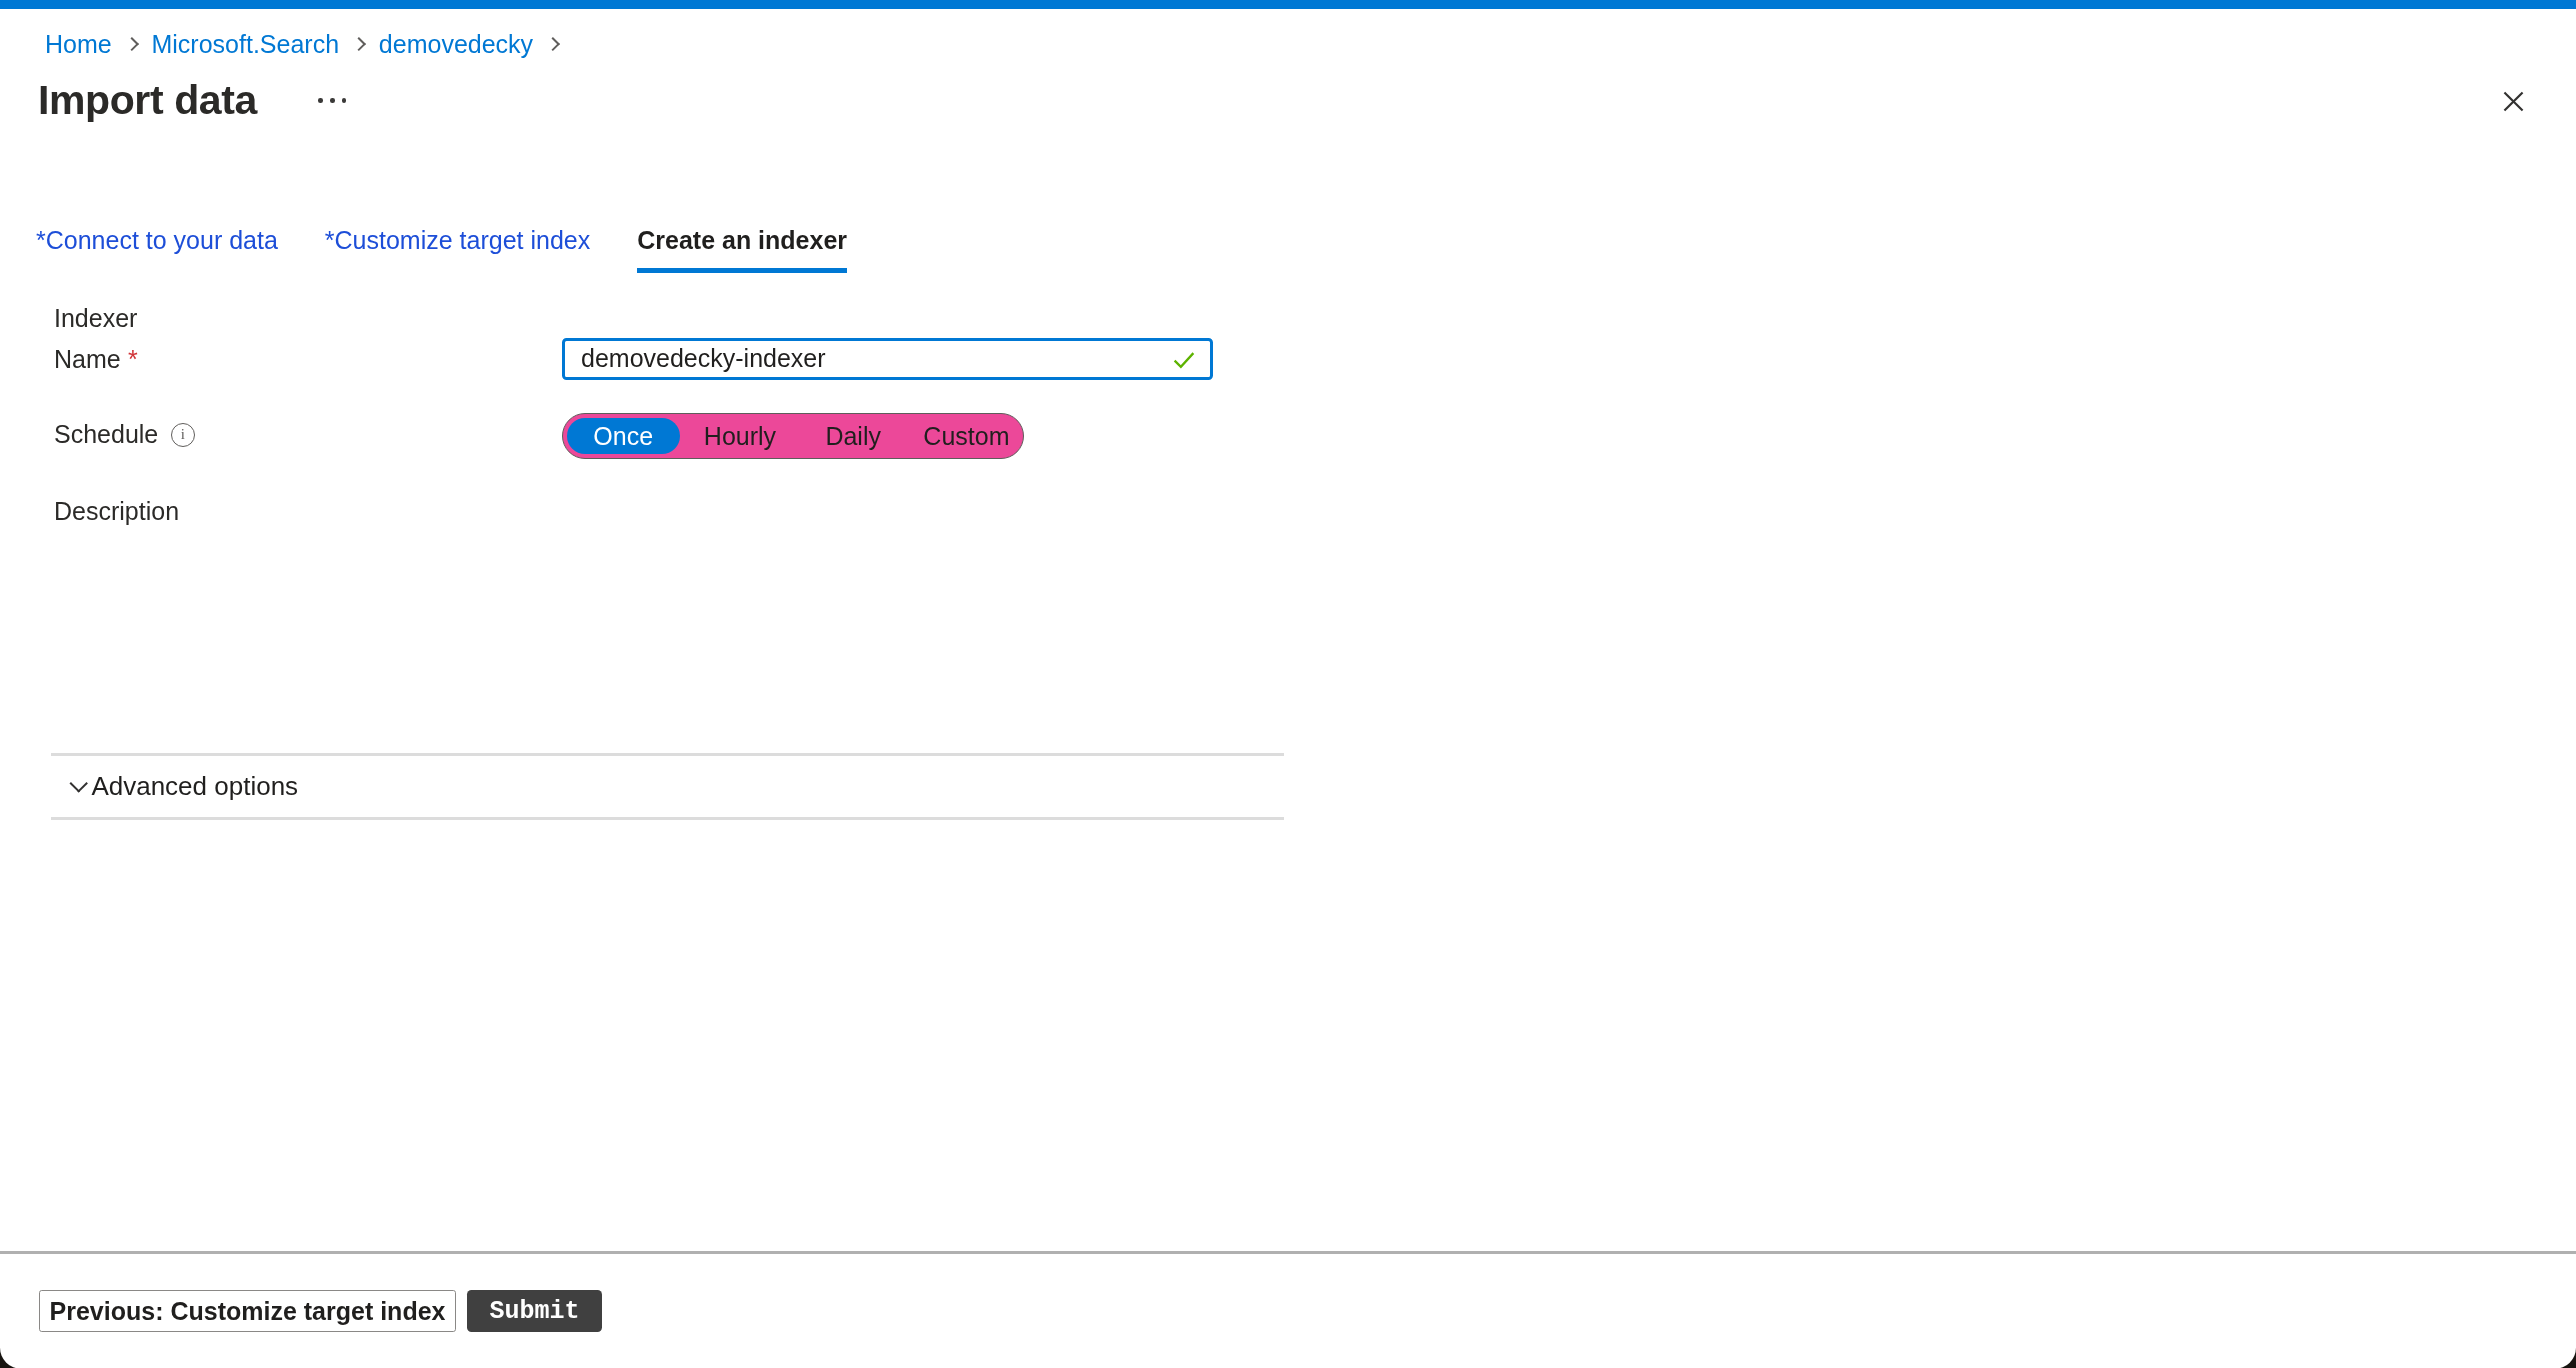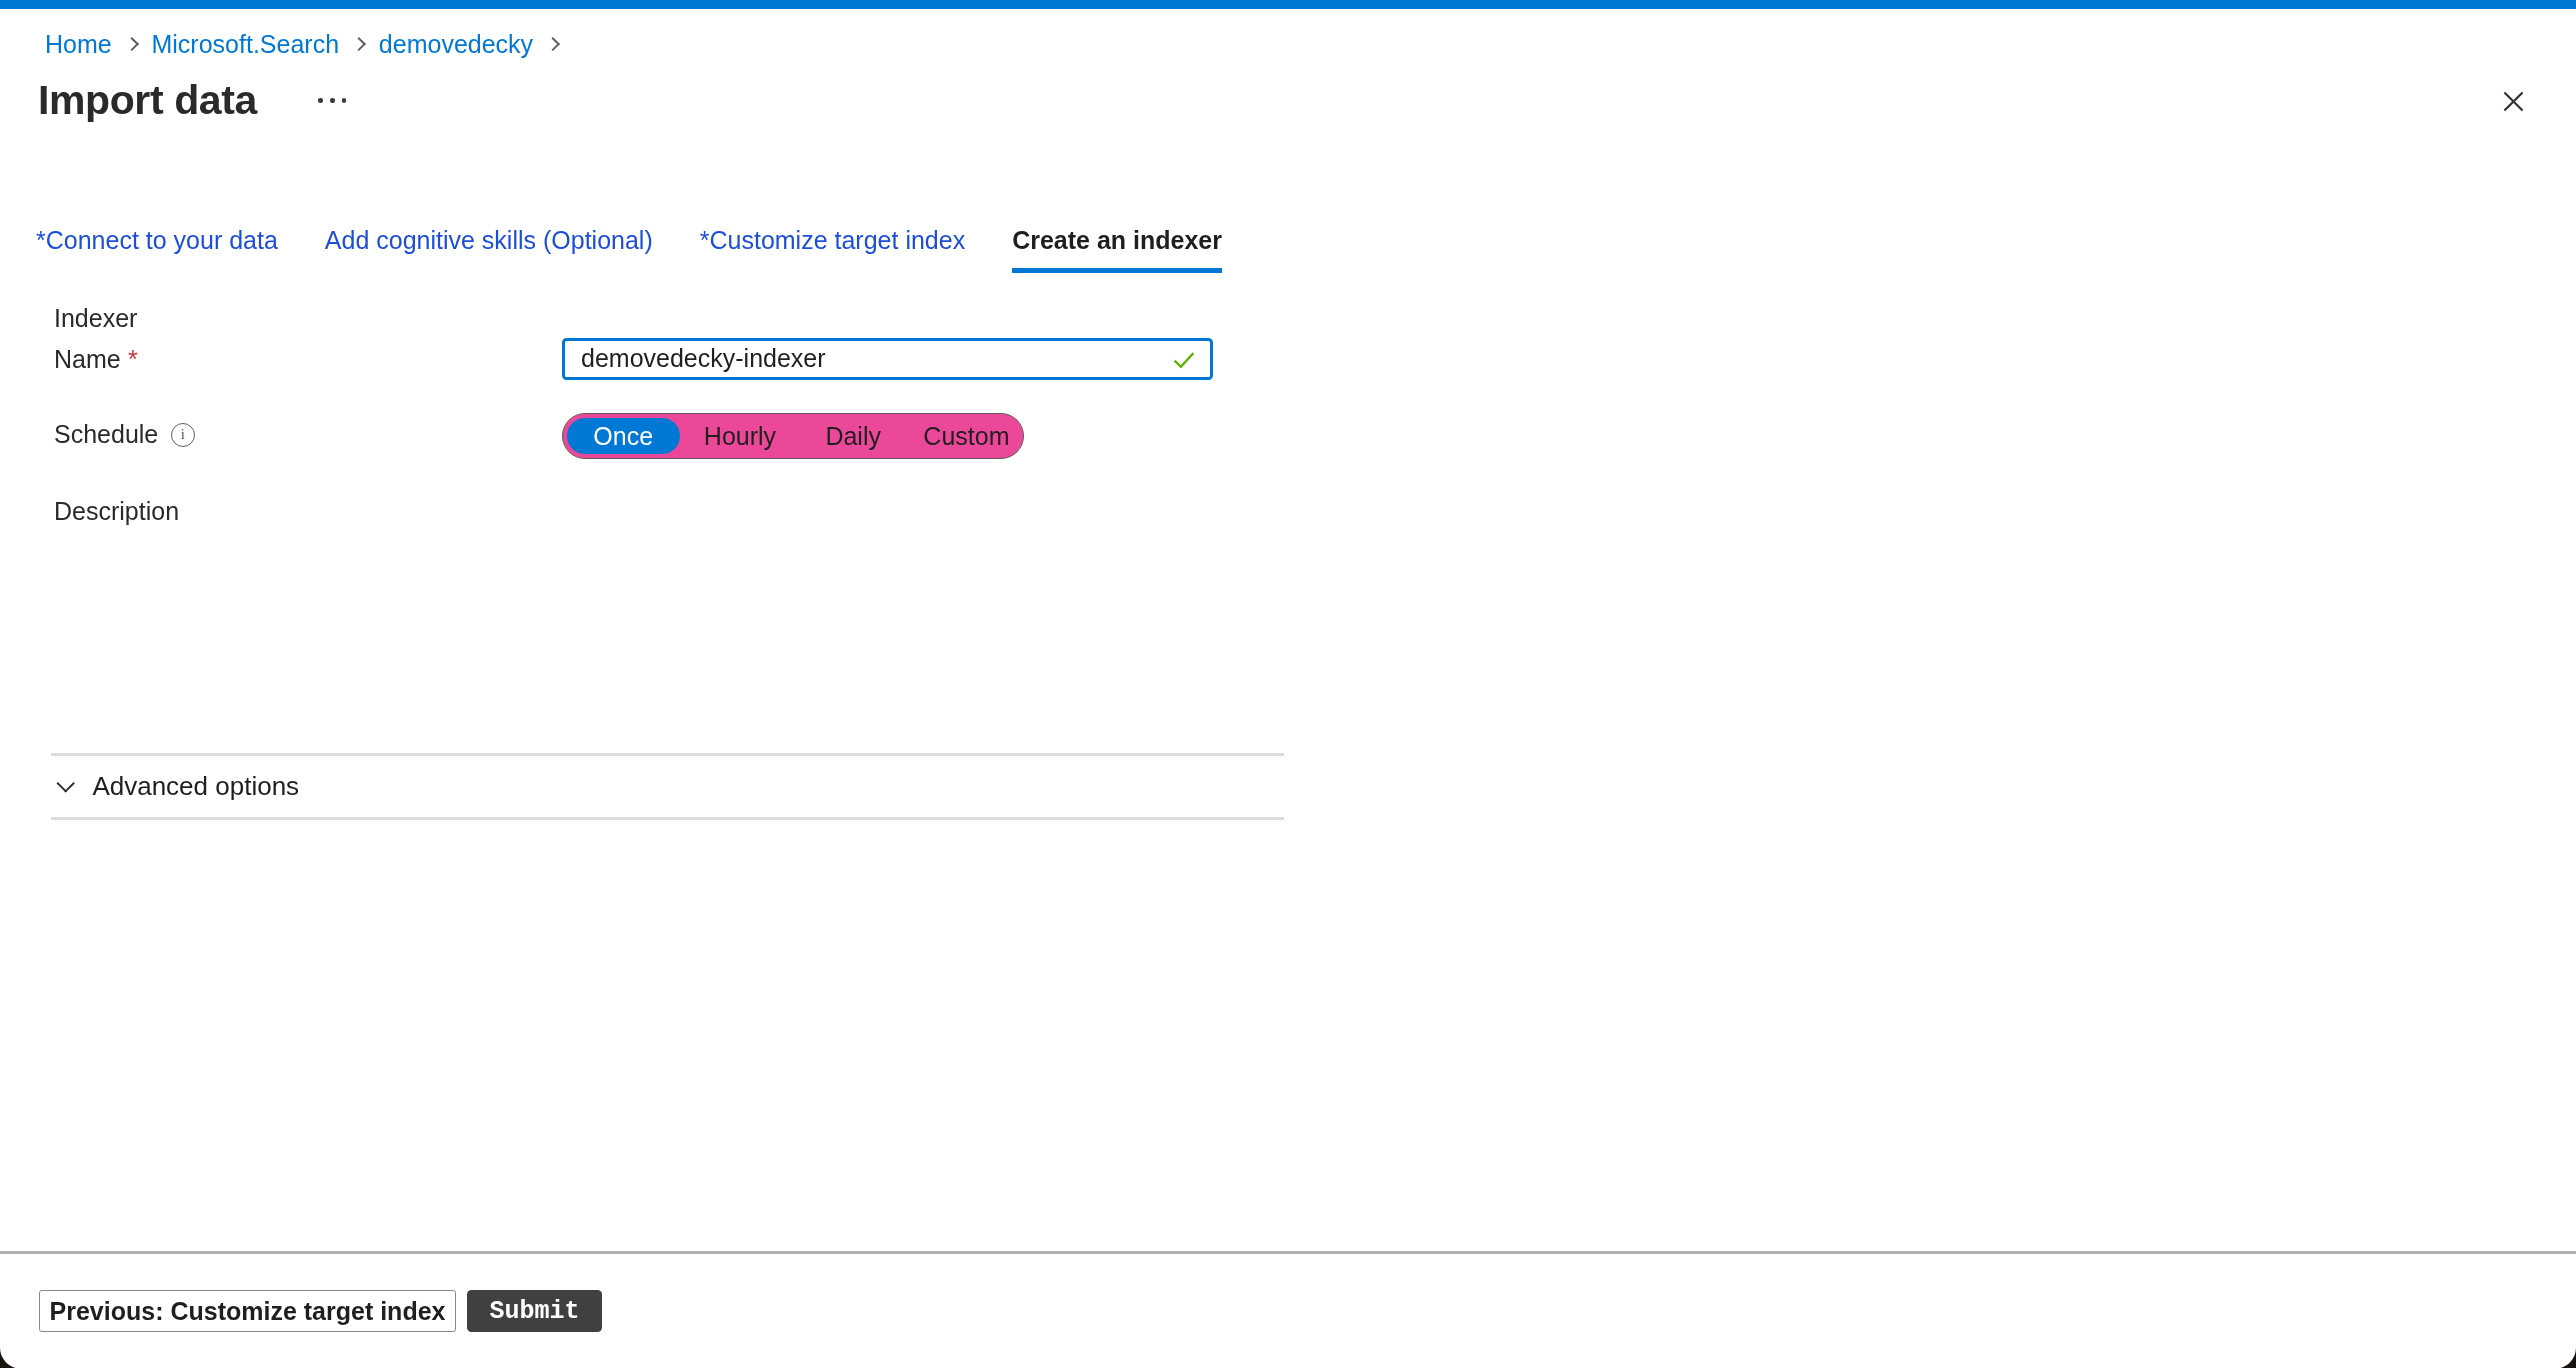--- a/index.html
+++ b/index.html
@@ -119,22 +119,22 @@
     padding: 12.5px 16px; resize: none;
     font-size: 25px; font-family: inherit; color: #201F1E;
     outline: none;
   }
   .desc-textarea::placeholder { color: #555352; opacity: 1; }
   
   .divider { position: absolute; height: 2.7px; background: #DCDCDC; }
   .div-adv-top { left: 51px; top: 753px; width: 1233px; }
   .div-adv-bottom { left: 51px; top: 817px; width: 1233px; }
   .advanced-row {
-    position: absolute; left: 59px; top: 771px;
-    display: flex; align-items: center; gap: 20px;
+    position: absolute; left: 72px; top: 771px;
+    display: flex; align-items: center; gap: 6px;
     cursor: pointer;
   }
   .chevron-down {
     display: inline-block; width: 13.4px; height: 13.4px;
     border-right: 2.7px solid #323130; border-bottom: 2.7px solid #323130;
     transform: rotate(45deg); margin-top: -5.4px;
   }
   .advanced-label { font-size: 26px; color: #201F1E; }
   
   .footer-divider { position: absolute; left: 0; top: 1251px; width: 2576px; height: 2.7px; background: #B0B0B0; }
@@ -181,21 +181,20 @@
 
   <div class="close-btn">
     <svg width="29" height="29" viewBox="0 0 32 32">
       <line x1="6" y1="6" x2="26" y2="26" stroke="#323130" stroke-width="2.4"></line>
       <line x1="26" y1="6" x2="6" y2="26" stroke="#323130" stroke-width="2.4"></line>
     </svg>
   </div>
 
   <div class="tabs">
     <div class="tab">*Connect to your data</div>
-    <div class="tab">Add cognitive skills (Optional)</div>
     <div class="tab">*Customize target index</div>
     <div class="tab active">Create an indexer</div>
   </div>
 
   <div class="section-label">Indexer</div>
 
   <div class="field-label lbl-name">
     <span>Name</span>
     <span class="req">*</span>
   </div>

